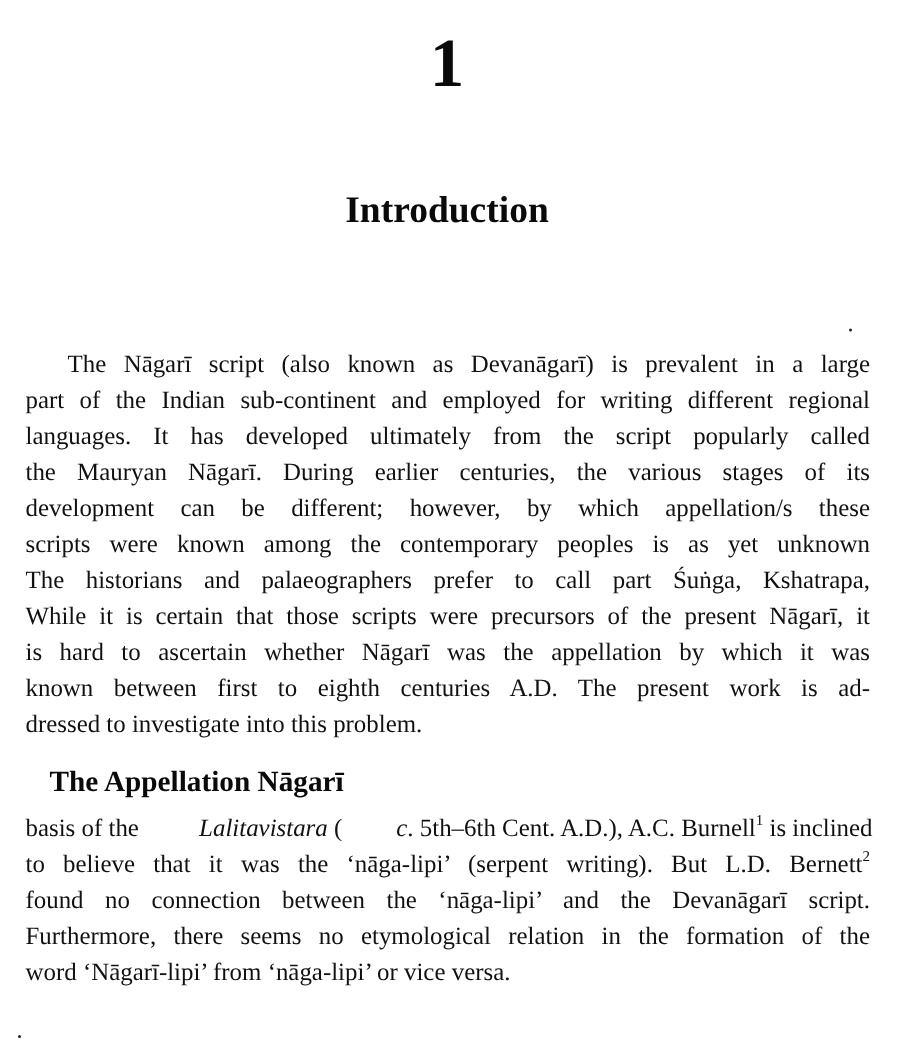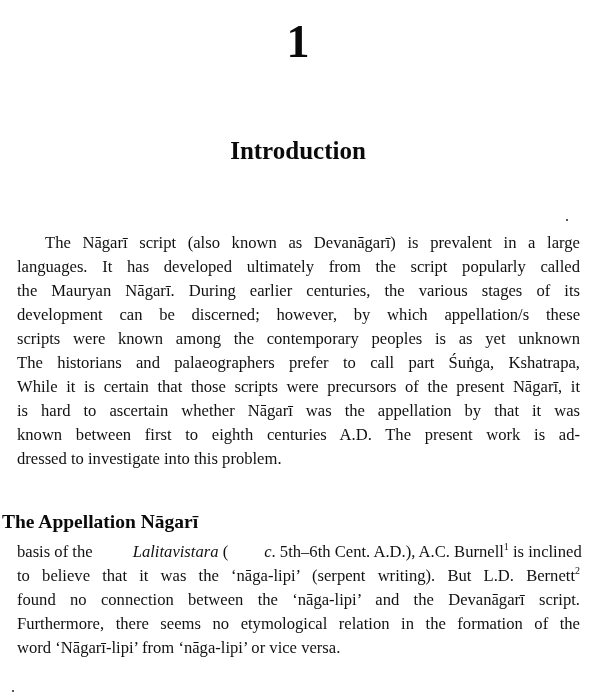--- a/index.html
+++ b/index.html
@@ -29,21 +29,21 @@
       text-align: center;
       font-weight: bold;
       font-size: 46px;
       line-height: 56px;
       color: #0a0a0a;
     }
     .chapter-title {
       position: absolute;
       left: 0;
       width: 596px;
-      top: 135px;
+      top: 125px;
       text-align: center;
       font-weight: bold;
       font-size: 25px;
       line-height: 32px;
       color: #0a0a0a;
     }
     .stray-dot {
       position: absolute;
       width: 2px;
       height: 2px;
@@ -65,21 +65,21 @@
       text-align-last: justify;
     }
     .line.last {
       text-align-last: left;
     }
     .line.indent {
       padding-left: 28px;
     }
     .section-heading {
       position: absolute;
-      left: 2px;
+      left: 33px;
       top: 508px;
       font-weight: bold;
       font-size: 19.5px;
       line-height: 28px;
       color: #0a0a0a;
     }
     .italic { font-style: italic; margin-left: 36px; }
     sup {
       font-size: 10px;
       line-height: 0;
@@ -92,27 +92,28 @@
 <div class="page">
 
   <div class="chapter-number">1</div>
 
   <div class="chapter-title">Introduction</div>
 
   <span class="stray-dot" style="left:566px; top:219px;"></span>
 
   <div class="text-block" style="top:231px;">
     <span class="line indent">The Nāgarī script (also known as Devanāgarī) is prevalent in a large</span>
+    <span class="line">part of the Indian sub-continent and employed for writing different regional</span>
     <span class="line">languages. It has developed ultimately from the script popularly called</span>
     <span class="line">the Mauryan Nāgarī. During earlier centuries, the various stages of its</span>
-    <span class="line">development can be discerned; however, by which appellation/s these</span>
+    <span class="line">development can be different; however, by which appellation/s these</span>
     <span class="line">scripts were known among the contemporary peoples is as yet unknown</span>
     <span class="line">The historians and palaeographers prefer to call part Śuṅga, Kshatrapa,</span>
     <span class="line">While it is certain that those scripts were precursors of the present Nāgarī, it</span>
-    <span class="line">is hard to ascertain whether Nāgarī was the appellation by that it was</span>
+    <span class="line">is hard to ascertain whether Nāgarī was the appellation by which it was</span>
     <span class="line">known between first to eighth centuries A.D. The present work is ad-</span>
     <span class="line last">dressed to investigate into this problem.</span>
   </div>
 
   <div class="section-heading">The Appellation Nāgarī</div>
 
   <div class="text-block" style="top:540px;">
     <span class="line"><span>basis of the </span><span class="italic">Lalitavistara</span><span> (</span><span class="italic">c</span><span>. 5th–6th Cent. A.D.), A.C. Burnell</span><sup>1</sup><span> is inclined</span></span>
     <span class="line"><span>to believe that it was the ‘nāga-lipi’ (serpent writing). But L.D. Bernett</span><sup>2</sup></span>
     <span class="line">found no connection between the ‘nāga-lipi’ and the Devanāgarī script.</span>

